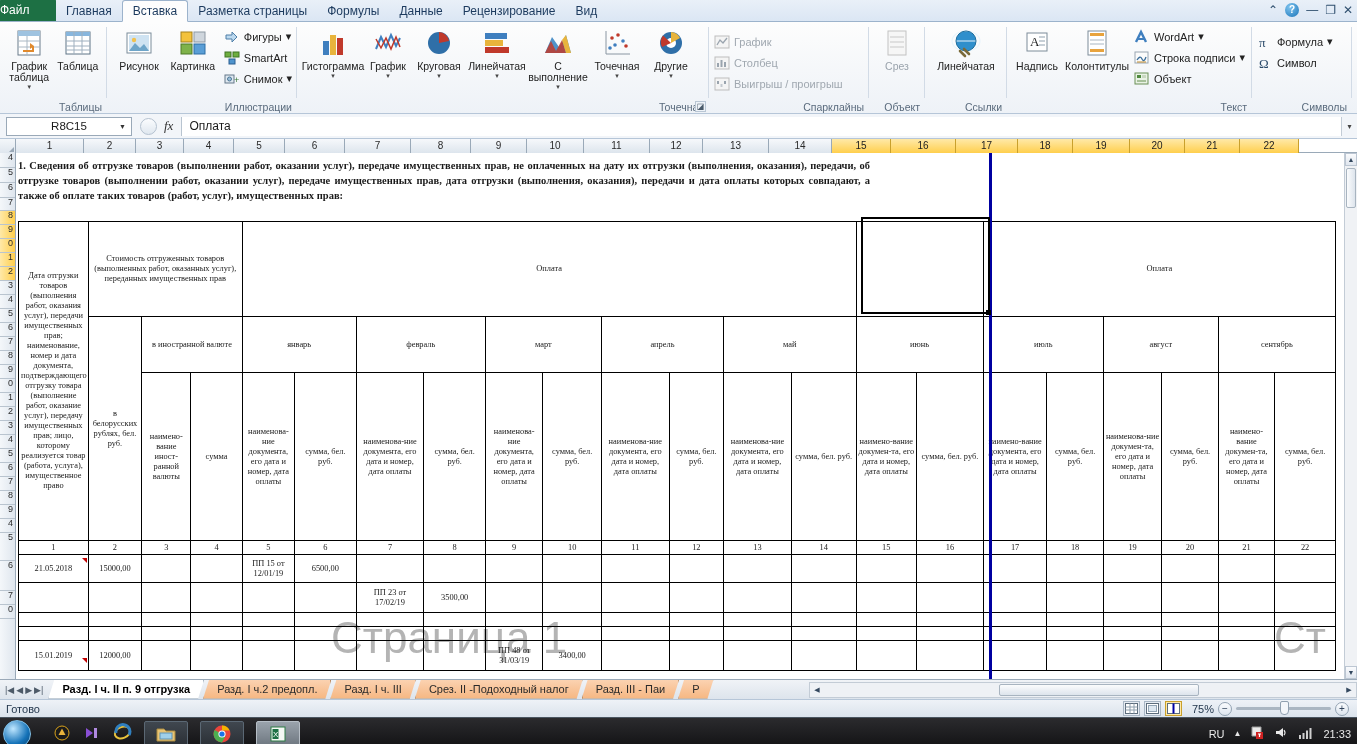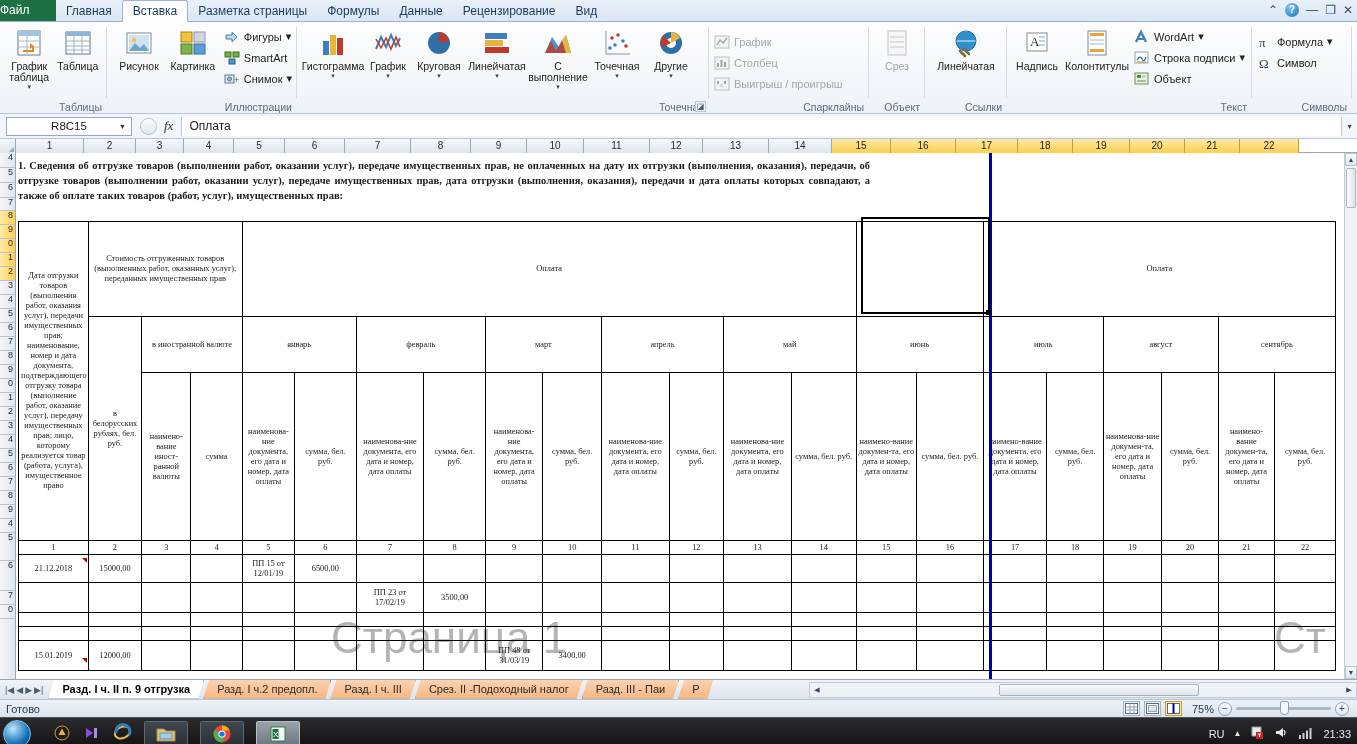--- a/index.html
+++ b/index.html
@@ -695,21 +695,21 @@
                 <td class="num">16</td>
                 <td class="num">17</td>
                 <td class="num">18</td>
                 <td class="num">19</td>
                 <td class="num">20</td>
                 <td class="num">21</td>
                 <td class="num">22</td>
               </tr>
 
           <tr style="height:28px" id="drow0">
-                <td>21.12.2018</td>
+                <td>21.05.2018</td>
                 <td>15000,00</td>
                 <td></td>
                 <td></td>
                 <td>ПП 15 от 12/01/19</td>
                 <td>6500,00</td>
                 <td></td>
                 <td></td>
                 <td></td>
                 <td></td>
                 <td></td>

